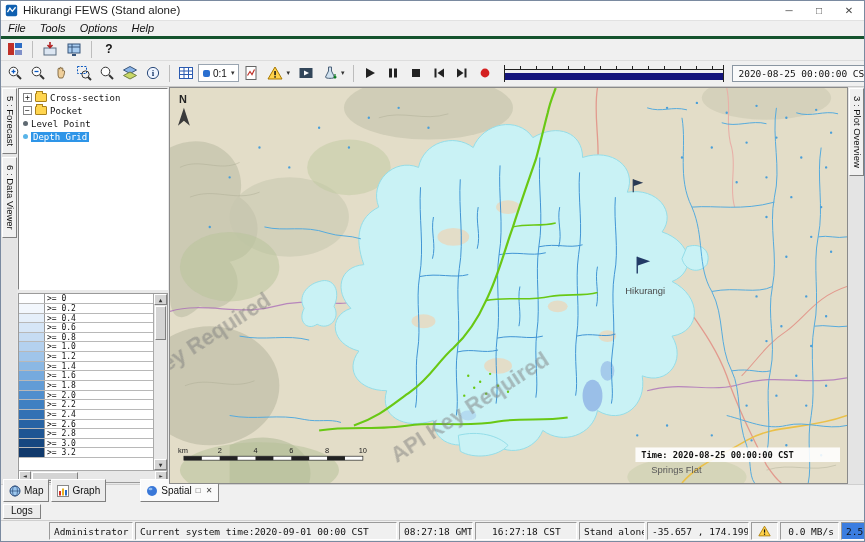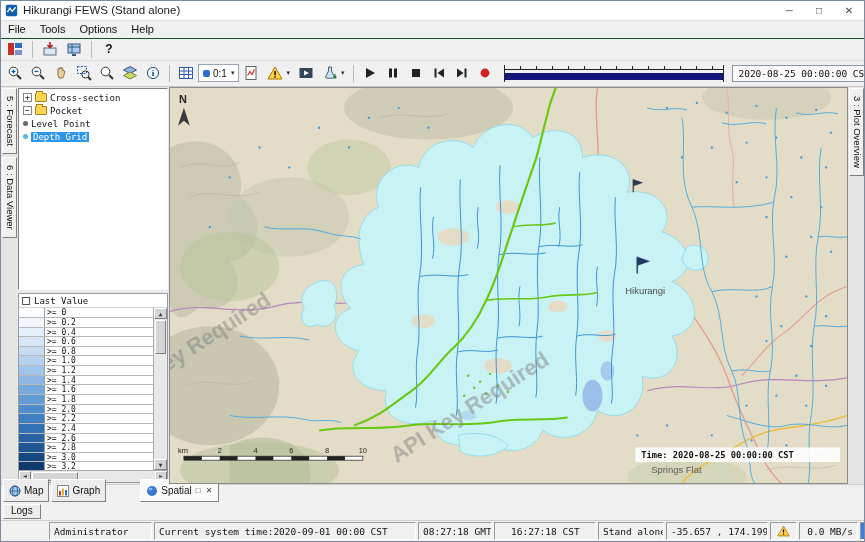--- a/index.html
+++ b/index.html
@@ -9,21 +9,21 @@
     font-size:11px; color:#111; background:#f0f0f0;
     border:1px solid #7a8aa0; display:flex; flex-direction:column;
   }
   
   .titlebar { height:20px; background:#ffffff; display:flex; align-items:center; border-bottom:1px solid #e2e2e2; }
   .app-icon { width:13px; height:13px; margin:0 5px 0 4px; flex:none; }
   .title-text { font-size:11.5px; color:#222; }
   .win-controls { margin-left:auto; display:flex; height:100%; }
   .win-btn { width:30px; display:flex; align-items:center; justify-content:center; font-size:10px; color:#444; cursor:default; }
   
-  .menubar { height:18px; background:#f0f0f0; display:flex; align-items:center; border-bottom:1px solid #14532d; }
+  .menubar { height:18px; background:#f0f0f0; display:flex; align-items:center; border-bottom:3px solid #14532d;font-style:italic; }
   .menu-item { padding:1px 7px; }
   
   .toolbar1 { height:22px; display:flex; align-items:center; gap:2px; padding:1px 3px; background:#f0f0f0; border-bottom:1px solid #ddd; }
   .toolbar2 { height:27px; display:flex; align-items:center; gap:1px; padding:1px 3px; background:#f0f0f0; border-bottom:1px solid #c9c9c9; }
   .tbtn { width:22px; height:21px; display:flex; align-items:center; justify-content:center; border:1px solid transparent; flex:none; }
   .tbtn.wide { width:auto; padding:0 3px; gap:2px; }
   .tsep { width:1px; height:17px; background:#bdbdbd; margin:0 4px; flex:none; }
   .drop { font-size:7px; color:#333; margin-left:1px; }
   .combo { display:flex; align-items:center; gap:3px; border:1px solid #9aa5b1; background:#fff; height:18px; padding:0 4px; font-size:10px; }
   .combo .dot { width:7px; height:7px; background:#2a6fd0; border-radius:2px; }
@@ -68,21 +68,21 @@
   
   .tabs-row { height:18px; background:#f0f0f0; border-top:1px solid #cfcfcf; display:flex; align-items:flex-end; gap:2px; padding:0 2px; }
   .btab { display:flex; align-items:center; gap:3px; height:23px; padding:0 5px; font-size:10px; background:#ececec; border:1px solid; border-color:#fff #808080 #808080 #fff; }
   .btab.active { background:#fafafa;margin-left:32px; }
   .tab-ctrl { font-size:8px; color:#444; padding:0 1px; }
   .logs-row { height:19px; background:#f0f0f0; display:flex; align-items:center; padding:1px 2px; border-bottom:1px solid #cfcfcf; }
   .logs-btn { height:15px; padding:0 7px; font-size:10px; background:#ececec; border:1px solid; border-color:#fff #808080 #808080 #fff; }
   
   .statusbar { height:20px; display:flex; background:#f0f0f0; font-family:"DejaVu Sans Mono",monospace; font-size:9.5px; }
   .seg { border:1px solid; border-color:#9a9a9a #fff #fff #9a9a9a; margin:1px; padding:2px 4px; white-space:nowrap; overflow:hidden; display:flex; align-items:center; gap:3px; flex:none; }
-  .seg.user { width:103px;margin-left:48px; }
+  .seg.user { width:84px;margin-left:48px; }
   .seg.sys  { width:262px; }
   .seg.gmt  { width:74px; }
   .seg.cst  { width:102px;padding-left:16px; }
   .seg.mode { width:66px; }
   .seg.coord{ width:102px; }
   .seg.warn { width:27px; justify-content:center; }
   .seg.net  { width:59px; }
   .seg.mem  { width:71px; position:relative; }
   .mem-fill { position:absolute; left:0; top:0; bottom:0; width:68%; background:#3b7de0; }
   .seg.mem span { position:relative; z-index:1; }
@@ -294,24 +294,20 @@
         <span class="bullet"></span>
         <span>Level Point</span>
       </div>
       <div class="trow child">
         <span class="bullet" style="background:#59b4e8;"></span>
         <span class="sel">Depth Grid</span>
       </div>
     </div>
 
     <div class="legend-box">
-      <div class="legend-head">
-        <span class="checkbox"></span>
-        <span>Last Value</span>
-      </div>
       <div class="legend-body">
         <div class="legend-rows">
           <div class="lrow">
               <span class="lswatch" style="background: rgb(253, 254, 255);"></span>
               <span class="llabel">&gt;= 0</span>
             </div>
           <div class="lrow">
               <span class="lswatch" style="background: rgb(242, 247, 253);"></span>
               <span class="llabel">&gt;= 0.2</span>
             </div>

